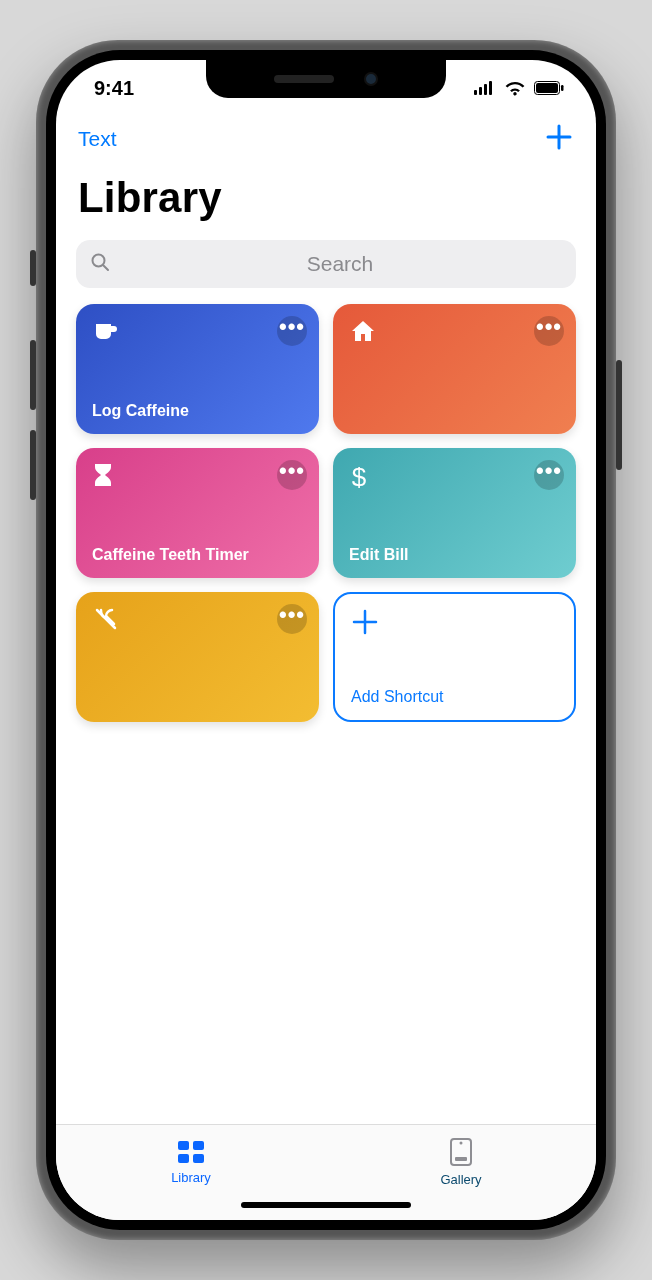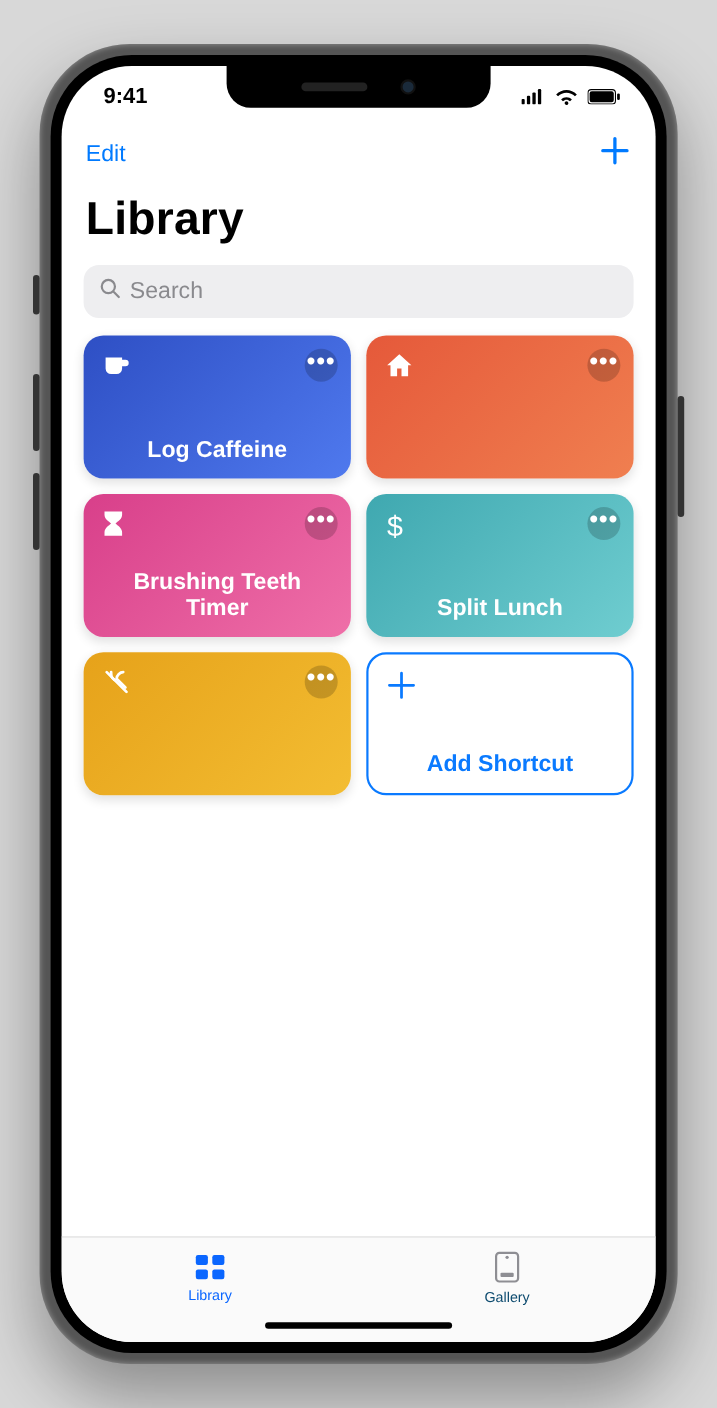--- a/index.html
+++ b/index.html
@@ -92,21 +92,21 @@
     display: flex; align-items: center; gap: 8px;
     background: #eeeef0;
     border-radius: 14px;
     height: 48px;
     padding: 0 14px;
     color: #8a8a8e;
     font-size: 21px;
   }
   .search input {
     flex: 1; border: 0; outline: 0; background: transparent;
-    font-size: 21px; color: #000;
+    font-size: 21px; color: #000; text-align: center;
   }
   .search input::placeholder { color: #8a8a8e; }
 
   
   .grid {
     padding: 0 20px;
     display: grid;
     grid-template-columns: 1fr 1fr;
     gap: 14px;
   }
@@ -124,35 +124,35 @@
   .card .more {
     position: absolute; top: 12px; right: 12px;
     width: 30px; height: 30px; border-radius: 15px;
     background: rgba(0,0,0,0.18);
     display: flex; align-items: center; justify-content: center;
     color: #fff;
     font-weight: 700;
     letter-spacing: 1px;
   }
   .card .more span{ line-height:0; font-size:22px; position:relative; top:-4px;}
-  .card .label { font-size: 21px; font-weight: 600; line-height: 1.15; text-align: center; }
+  .card .label { font-size: 16px; font-weight: 600; line-height: 1.15; }
 
   .card.blue     { background: linear-gradient(135deg,#2e4fc4,#4f79ee); }
   .card.orange   { background: linear-gradient(135deg,#e5593a,#f07f50); }
   .card.pink     { background: linear-gradient(135deg,#d83f8a,#ef6fa8); }
   .card.teal     { background: linear-gradient(135deg,#3fa8b0,#6fcdd0); }
   .card.yellow   { background: linear-gradient(135deg,#e6a21a,#f3bd32); }
 
   .card.add {
     background: #fff;
     border: 2px solid #0a7aff;
     color: #0a7aff;
     box-shadow: none;
   }
-  .card.add .label { color: #0a7aff; font-weight: 700; }
+  .card.add .label { color: #0a7aff; font-weight: 400; }
 
   
   .tab-bar {
     margin-top: auto;
     height: 96px;
     border-top: 1px solid #dcdcdc;
     background: #fafafa;
     display: flex;
     padding-bottom: 22px;
   }
@@ -207,21 +207,21 @@
             <svg width="30" height="14" viewBox="0 0 30 14">
                 <rect x="0.5" y="0.5" width="25" height="13" rx="3" fill="none" stroke="#000" stroke-width="1"></rect>
                 <rect x="2" y="2" width="22" height="10" rx="2" fill="#000"></rect>
                 <rect x="27" y="4" width="2.5" height="6" rx="1.2" fill="#000"></rect>
               </svg>
           </span>
         </div>
       </div>
 
       <div class="nav-bar">
-        <div class="nav-edit">Edit</div>
+        <div class="nav-edit">Text</div>
         <div class="nav-plus">
           <svg width="30" height="30" viewBox="0 0 30 30">
               <path d="M15 4v22M4 15h22" stroke="#007aff" stroke-width="3" stroke-linecap="round" fill="none"></path>
             </svg>
         </div>
       </div>
 
       <h1 class="large-title">Library</h1>
 
       <div class="search-wrap">
@@ -263,33 +263,33 @@
 
         <div class="card pink">
           <span class="icon">
             <svg width="22" height="28" viewBox="0 0 22 28">
                 <path fill="#fff" d="M3 2h16v3c0 4-4 6-6 8 2 2 6 4 6 8v3H3v-3c0-4 4-6 6-8-2-2-6-4-6-8V2z"></path>
               </svg>
           </span>
           <div class="more">
               <span>•••</span>
             </div>
-          <div class="label">Brushing Teeth Timer</div>
+          <div class="label">Caffeine Teeth Timer</div>
         </div>
 
         <div class="card teal">
           <span class="icon">
             <svg width="20" height="30" viewBox="0 0 20 30">
                 <text x="10" y="24" text-anchor="middle" font-size="26" font-weight="400" fill="#fff" font-family="Helvetica">$</text>
               </svg>
           </span>
           <div class="more">
               <span>•••</span>
             </div>
-          <div class="label">Split Lunch</div>
+          <div class="label">Edit Bill</div>
         </div>
 
         <div class="card yellow">
           <span class="icon">
             <svg width="28" height="28" viewBox="0 0 28 28">
                 <g stroke="#fff" stroke-width="2.5" stroke-linecap="round" fill="none">
                   <path d="M5 4l18 18"></path>
                   <path d="M9 4c0 3 0 5 3 7"></path>
                   <path d="M20 4c-3 0-6 3-6 6l8 8"></path>
                 </g>

